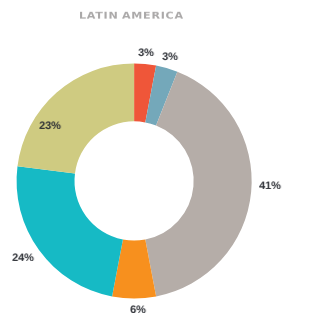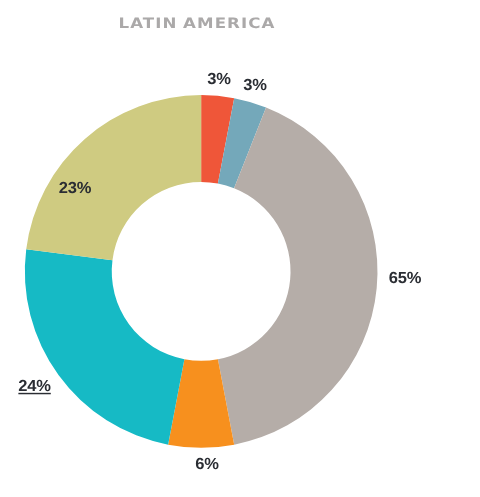--- a/index.html
+++ b/index.html
@@ -70,19 +70,19 @@
       <path d="M 156.13 65.48 A 117.55 117.55 0 0 1 177.37 71.65 L 156.04 125.54 A 59.6 59.6 0 0 0 145.27 122.41 Z" fill="#74a8ba"></path>
       <path d="M 177.37 71.65 A 117.55 117.55 0 0 1 156.13 296.42 L 145.27 239.49 A 59.6 59.6 0 0 0 156.04 125.54 Z" fill="#b5ada8"></path>
       <path d="M 156.13 296.42 A 117.55 117.55 0 0 1 112.07 296.42 L 122.93 239.49 A 59.6 59.6 0 0 0 145.27 239.49 Z" fill="#f7901e"></path>
       <path d="M 112.07 296.42 A 117.55 117.55 0 0 1 17.48 166.22 L 74.97 173.48 A 59.6 59.6 0 0 0 122.93 239.49 Z" fill="#16bac5"></path>
       <path d="M 17.48 166.22 A 117.55 117.55 0 0 1 134.10 63.40 L 134.10 121.35 A 59.6 59.6 0 0 0 74.97 173.48 Z" fill="#cfcb81"></path>
     </svg>
 
   <div id="labels-layer">
       <div class="slice-label" style="left: 146.1px; top: 52.9px;">3%</div>
       <div class="slice-label" style="left: 169.8px; top: 56.7px;">3%</div>
-      <div class="slice-label" style="left: 270px; top: 186px;">65%</div>
+      <div class="slice-label" style="left: 270px; top: 186px;">41%</div>
       <div class="slice-label" style="left: 138.3px; top: 310.1px;">6%</div>
-      <div class="slice-label" style="left: 22.8px; top: 257.8px; text-decoration: underline;">24%</div>
+      <div class="slice-label" style="left: 22.8px; top: 257.8px;">24%</div>
       <div class="slice-label" style="left: 49.5px; top: 77.8px; margin-top: 48px;">23%</div>
     </div>
 
 </div>
 
 </body></html>

